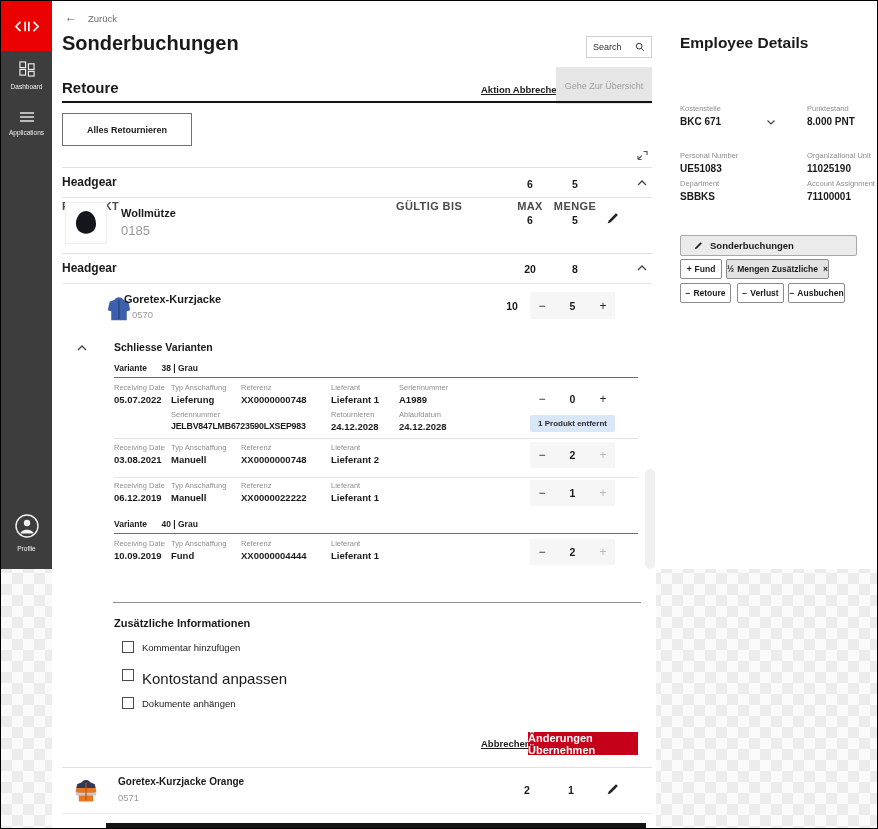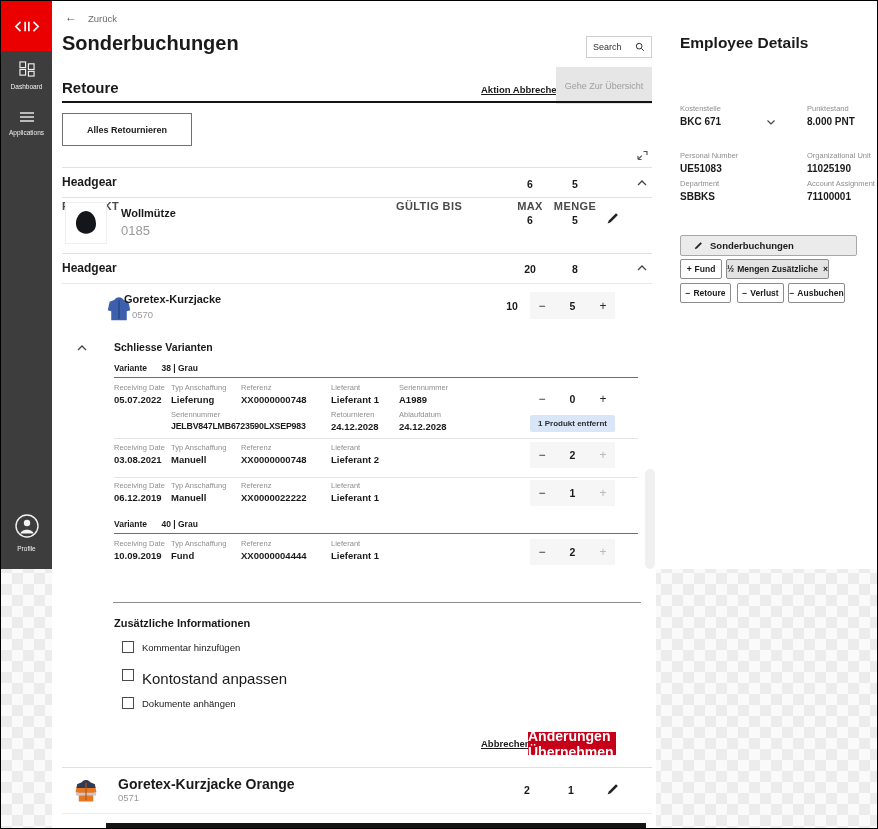--- a/index.html
+++ b/index.html
@@ -251,33 +251,33 @@
     <div class="cbx" style="left:70px;top:640px;"></div>
     <span class="a" style="left:90px;top:641px;font-size:9.5px;">Kommentar hinzufügen</span>
 
     <div class="cbx" style="left:70px;top:668px;"></div>
     <span class="a" style="left:90px;top:669px;font-size:15px;">Kontostand anpassen</span>
 
     <div class="cbx" style="left:70px;top:696px;"></div>
     <span class="a" style="left:90px;top:697px;font-size:9.5px;">Dokumente anhängen</span>
 
     <span class="a undl" style="left:429px;top:737px;font-size:9.5px;font-weight:700;cursor:pointer;">Abbrechen</span>
-    <div class="a" style="left:476px;top:731px;width:88px;height:23px;background:#c60018;color:#fff;font-size:14px;font-weight:700;display:flex;align-items:center;justify-content:center;cursor:pointer;">Änderungen Übernehmen</div>
+    <div class="a" style="left:476px;top:731px;width:110px;height:23px;background:#c60018;color:#fff;font-size:11px;font-weight:700;display:flex;align-items:center;justify-content:center;cursor:pointer;">Änderungen Übernehmen</div>
 
     <div class="hline" style="left:10px;top:766px;width:590px;background:#e0e0e0;"></div>
 
     <div class="imgbox" style="left:17px;top:771px;width:34px;height:38px;border:none;">
       <svg width="28" height="30" viewBox="0 0 24 24">
         <path d="M12 2.5 C10.3 2.5 9 3.3 8.5 4.6 L4.5 6.2 L3 13 L5.8 13.8 L5.8 21 H18.2 L18.2 13.8 L21 13 L19.5 6.2 L15.5 4.6 C15 3.3 13.7 2.5 12 2.5 Z" fill="#e87722"></path>
         <path d="M8.5 4.6 L4.5 6.2 L3.8 9.5 L20.2 9.5 L19.5 6.2 L15.5 4.6 C15 3.3 13.7 2.5 12 2.5 C10.3 2.5 9 3.3 8.5 4.6 Z" fill="#2e3a56"></path>
         <rect x="3.4" y="13.5" width="17.2" height="2.4" fill="#c3c8d2"></rect>
         <line x1="12" y1="5" x2="12" y2="20" stroke="#b35612" stroke-width="1"></line>
       </svg>
     </div>
-    <span class="a" style="left:66px;top:775px;font-size:14px;font-weight:800;">Goretex-Kurzjacke Orange</span>
+    <span class="a" style="left:66px;top:775px;font-size:10px;font-weight:800;">Goretex-Kurzjacke Orange</span>
     <span class="a" style="left:66px;top:791px;font-size:9.5px;color:#9a9a9a;">0571</span>
     <span class="colnum" style="left:453px;top:783px;">2</span>
     <span class="colnum" style="left:497px;top:783px;">1</span>
     <svg class="a pencil" style="left:553px;top:780px;" width="16" height="16" viewBox="0 0 16 16">
         <path d="M2.6 13.6 L3.8 10.4 L11 3.2 L12.9 5.1 L5.7 12.3 Z" fill="#222"></path>
       </svg>
 
     <div class="hline" style="left:10px;top:812px;width:590px;background:#ececec;"></div>
   </div>
 

